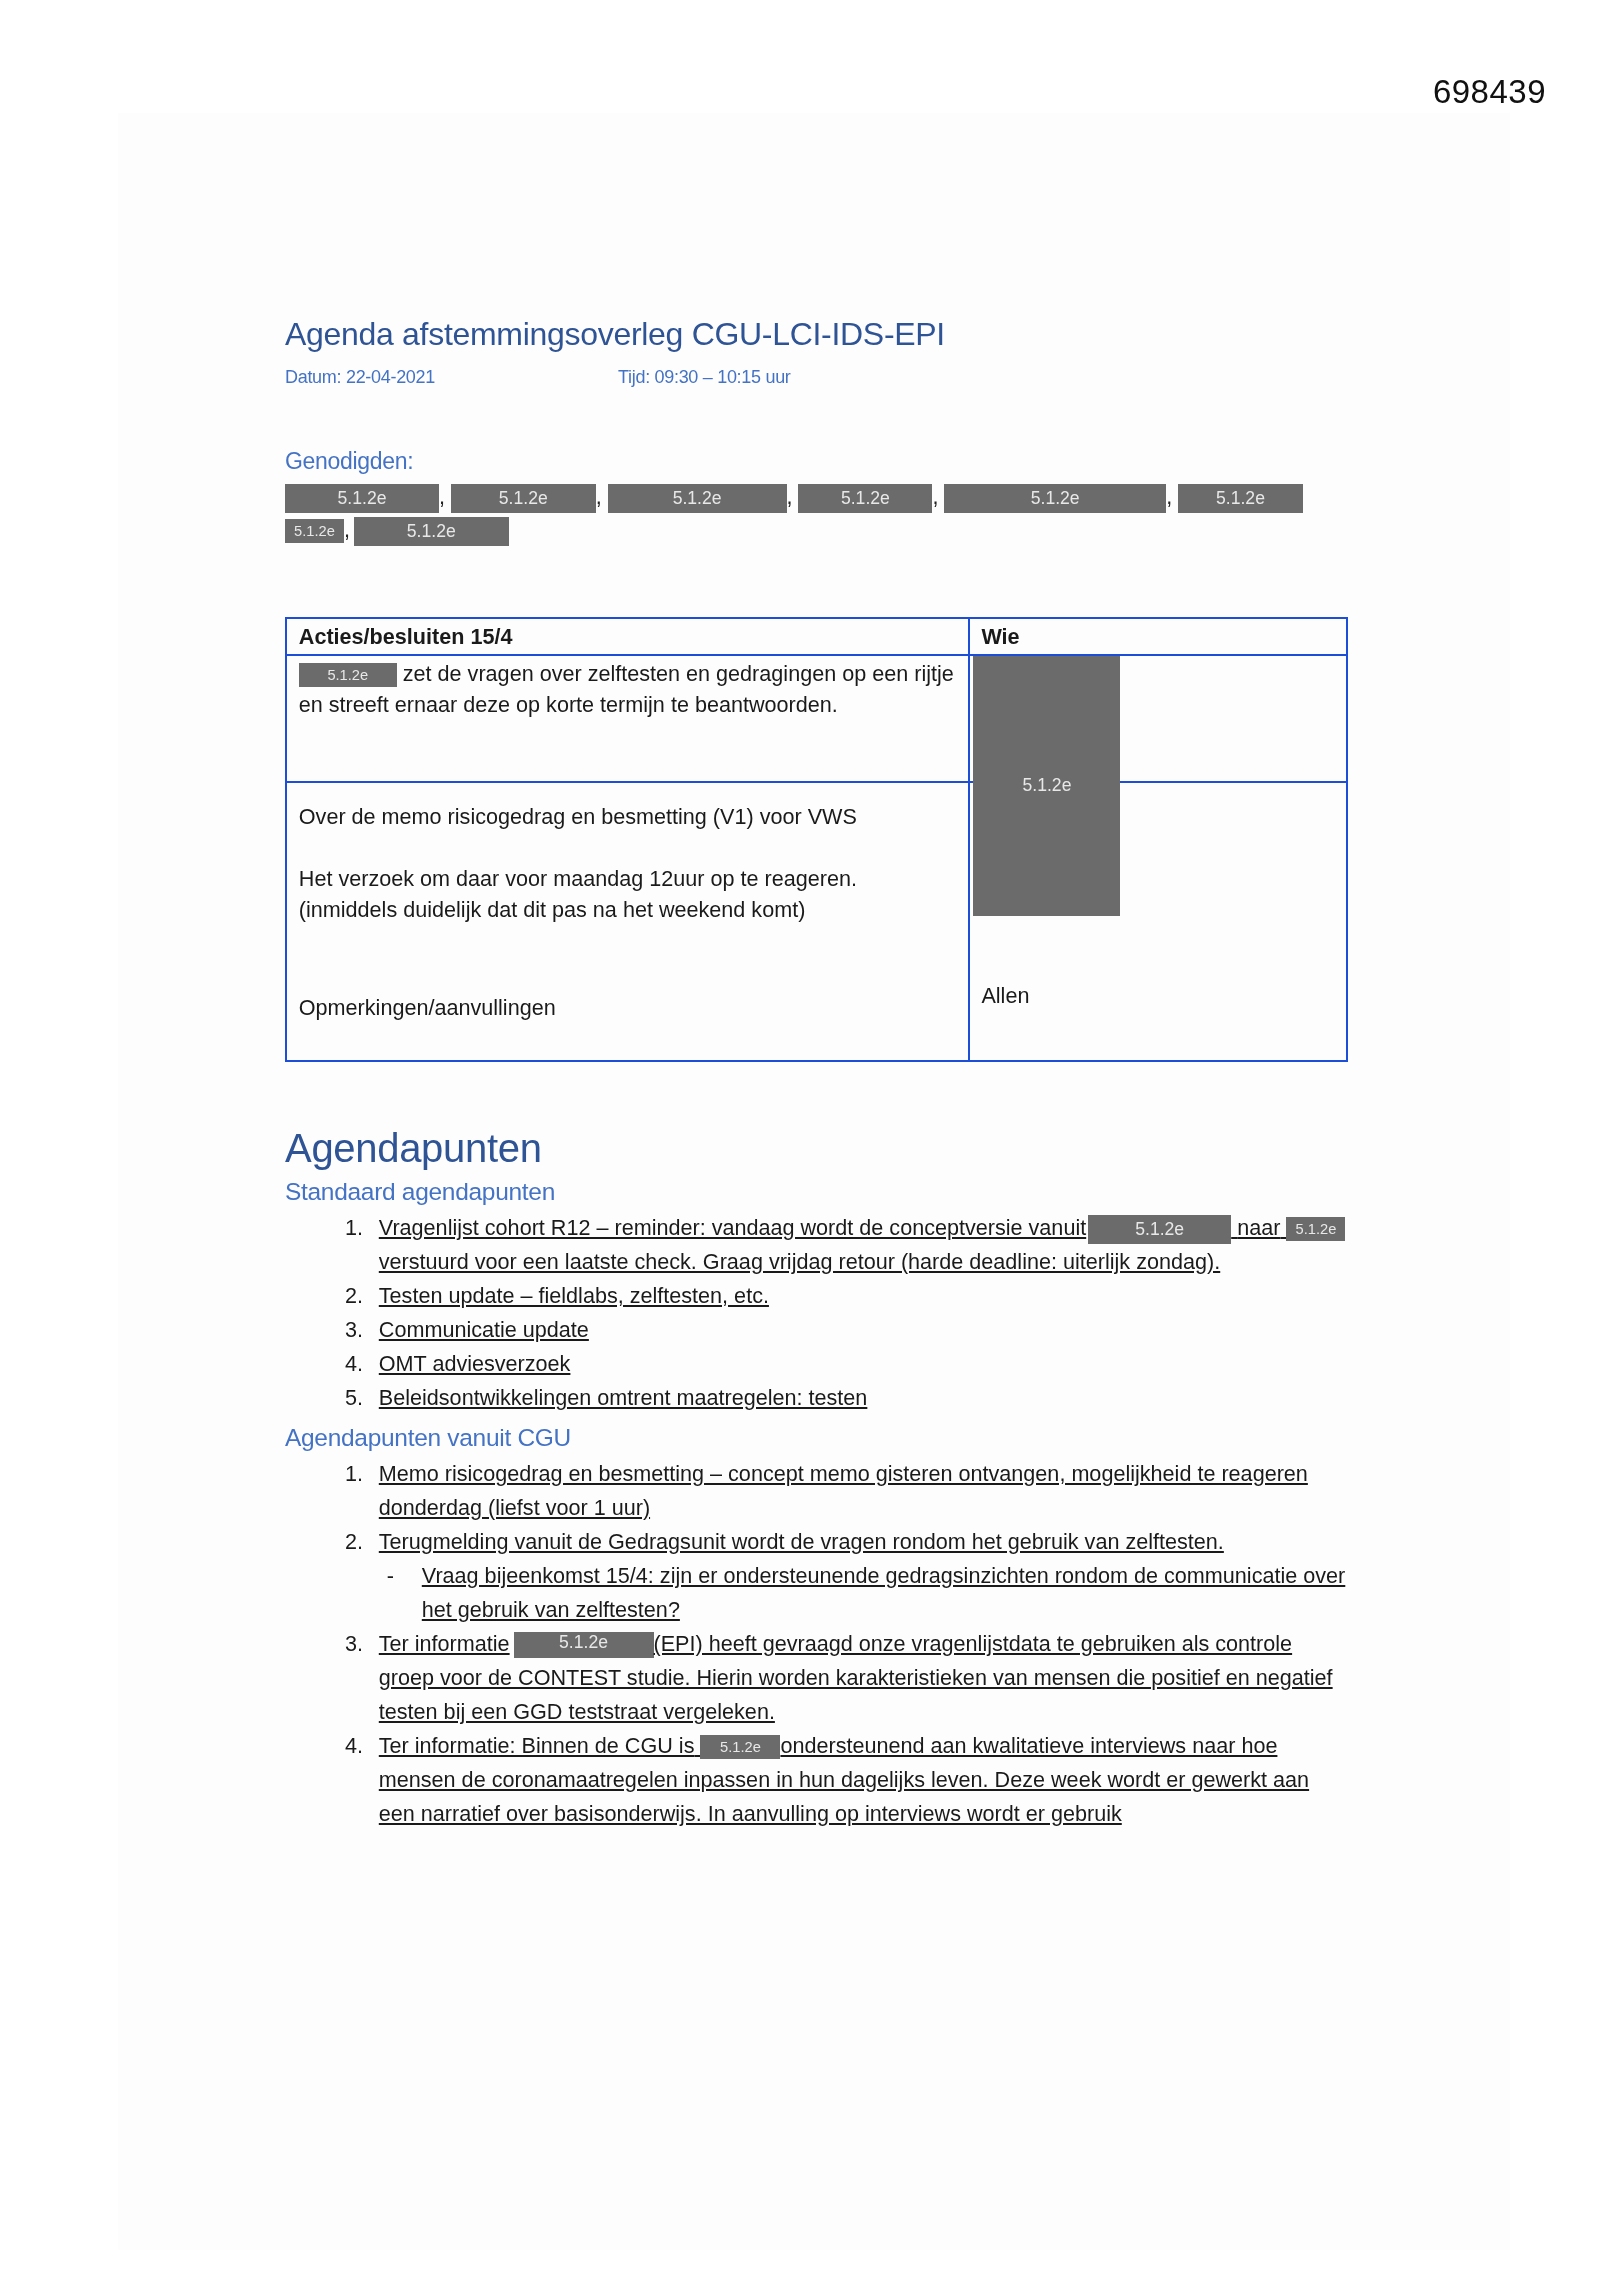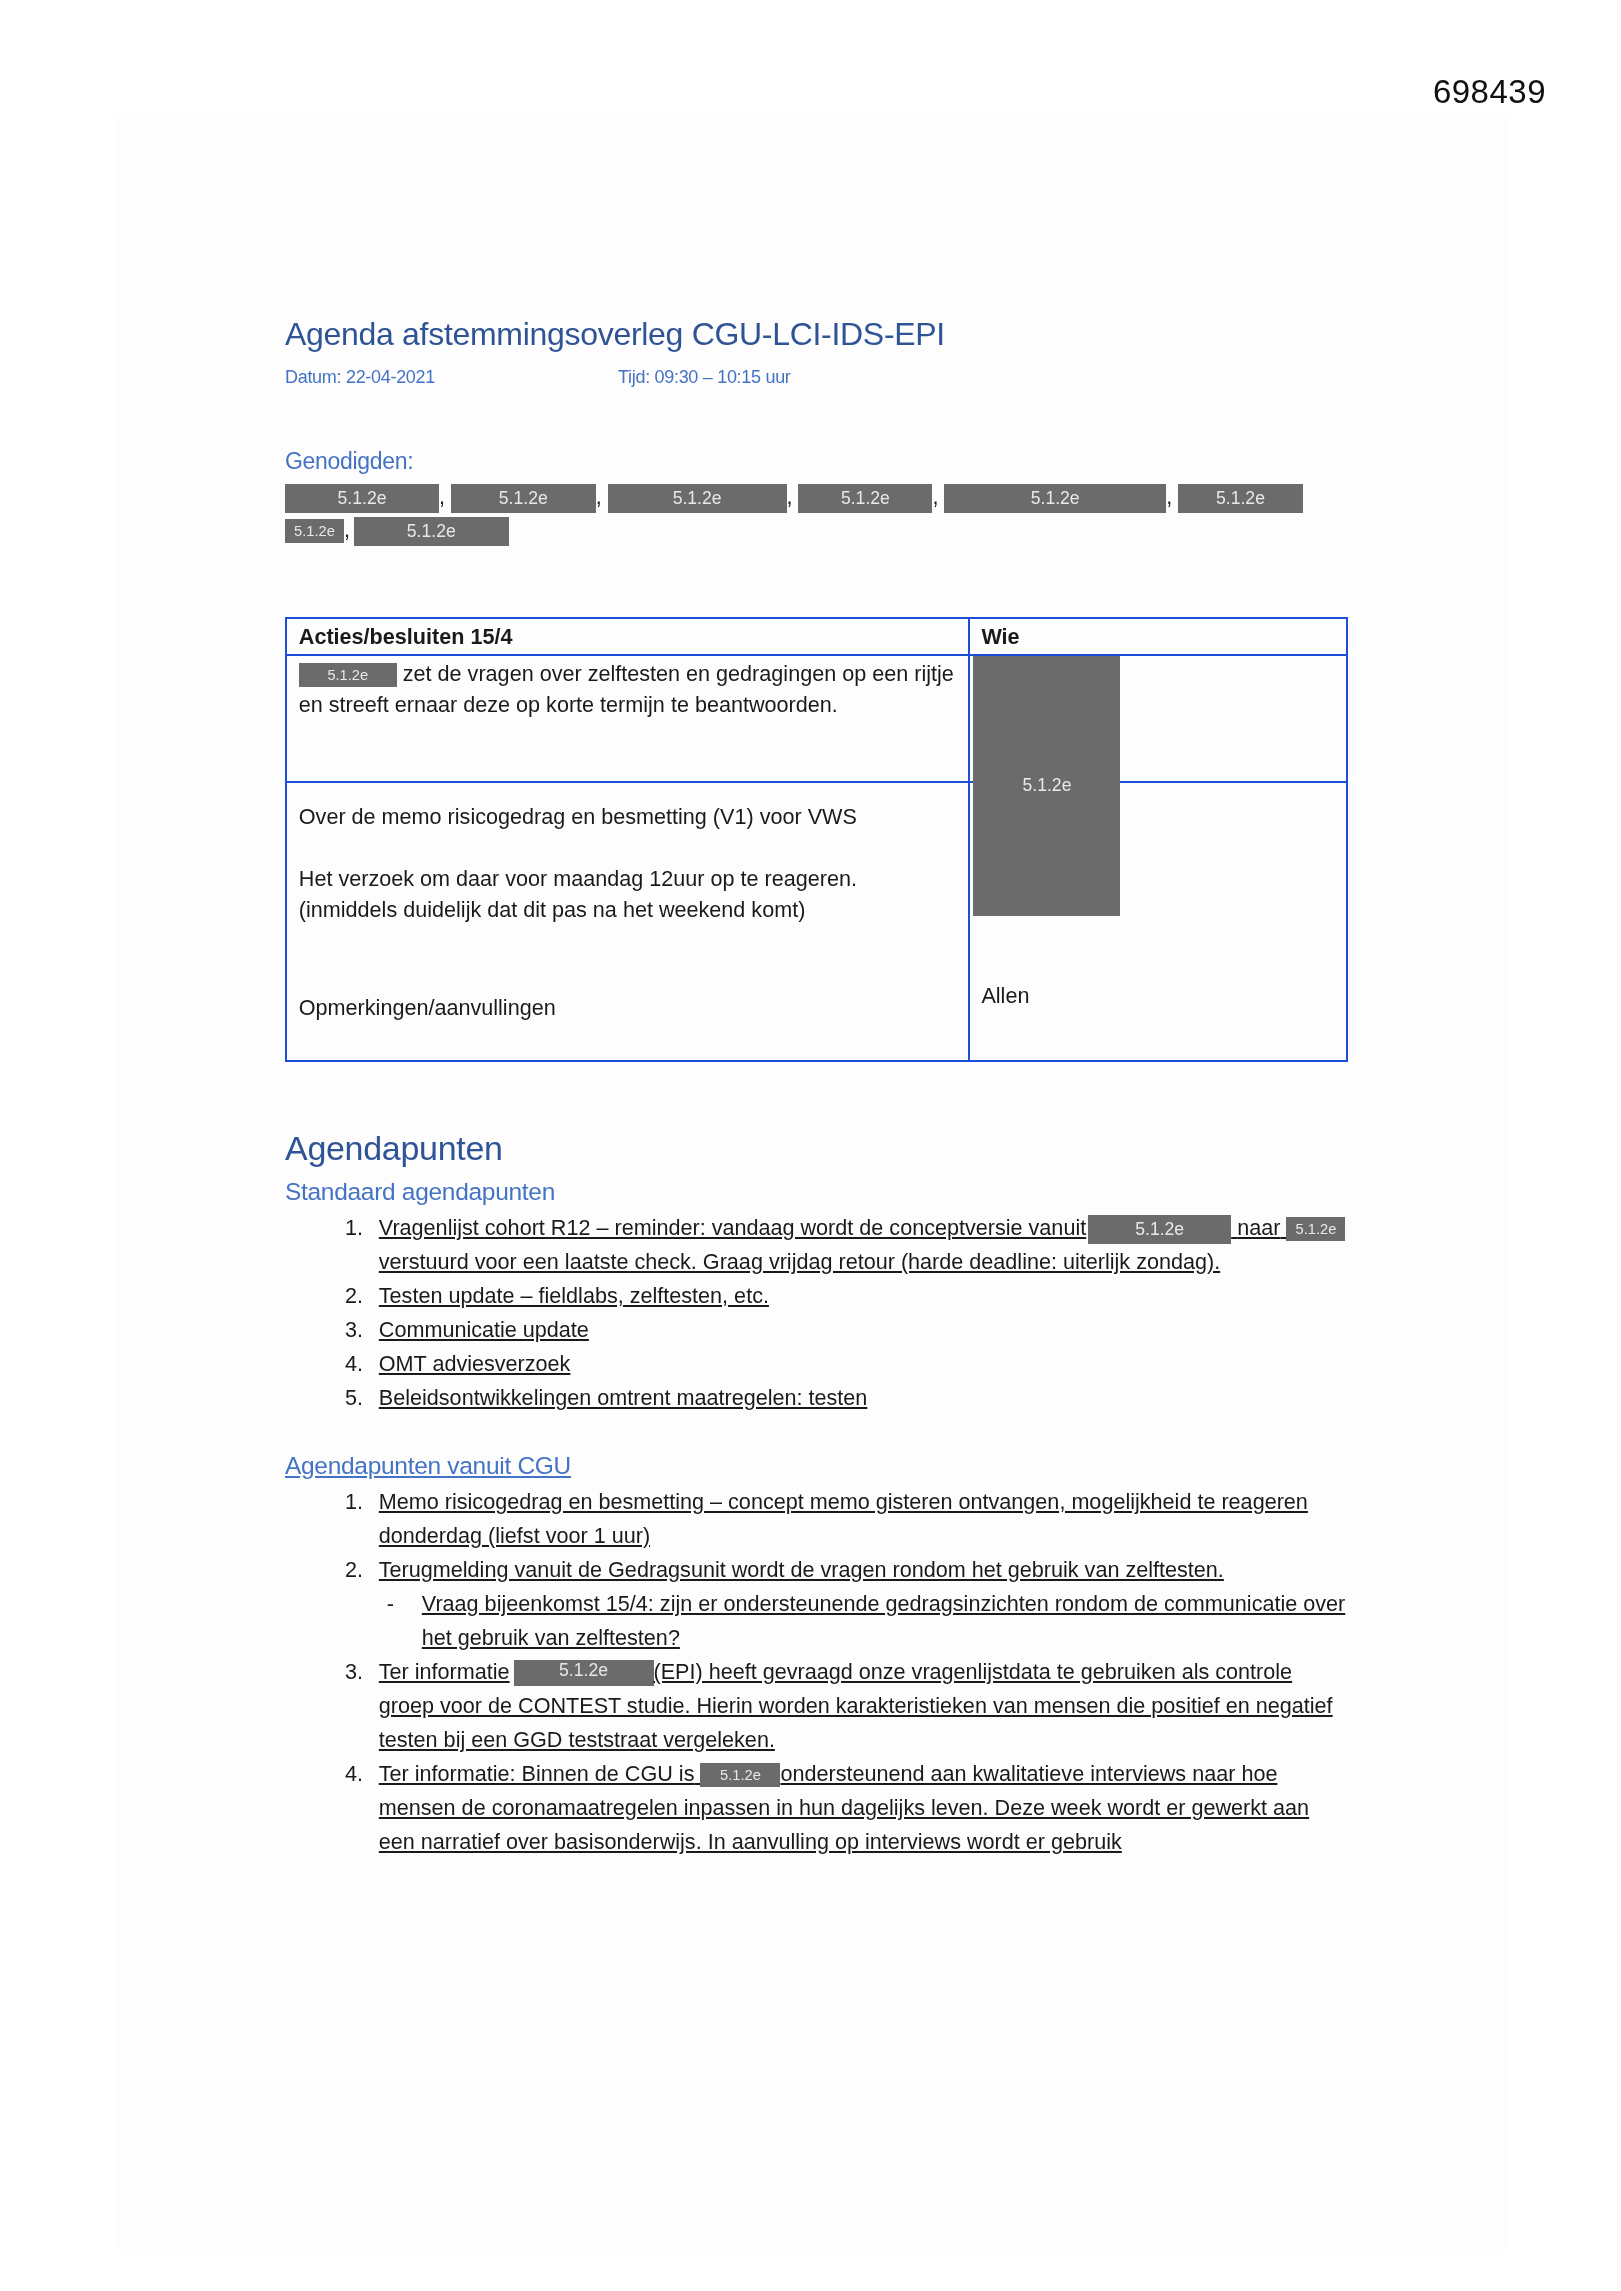--- a/index.html
+++ b/index.html
@@ -50,23 +50,23 @@
       border: 2px solid #1d4ed8; vertical-align: top; text-align: left; padding: 2px 11.8px;
     }
     table.actions th { font-weight: bold; height: 29px; }
     table.actions td.col1 { width: 657px; }
     .wie-cell { position: relative; padding: 0 !important; }
     .wie-block {
       position: absolute; left: 3.9px; top: 0; width: 147px; height: 260px;
       background: #6b6b6b; color: #e8e8e8; font-size: 17.6px; text-align: center;
       display: flex; align-items: center; justify-content: center;
     }
-    .h1 { font-size: 34px; color: #2f5496; margin-top: 65px; line-height: 43px; letter-spacing: -0.3px; }
+    .h1 { font-size: 40px; color: #2f5496; margin-top: 65px; line-height: 43px; letter-spacing: -0.3px; }
     .h2 { font-size: 24.5px; color: #4472c4; margin-top: 5.9px; line-height: 31px; letter-spacing: -0.3px; }
-    .h2.second { margin-top: 35px; text-decoration: underline; }
+    .h2.second { margin-top: 7px; }
     ol.agenda { margin: 3.9px 0 0 0; padding: 0 0 0 84px; font-size: 21.6px; line-height: 34px; color: #1a1a1a; text-decoration: underline; }
     ol.agenda li { padding-left: 9.8px; }
     ul.sub { list-style: none; margin: 0; padding: 0 0 0 43px; position: relative; }
     ul.sub li { position: relative; padding-left: 0; }
     ul.sub li .dash { position: absolute; left: -35px; }
   </style>
 </head>
 <body>
 
 <div class="scan-area"></div>

